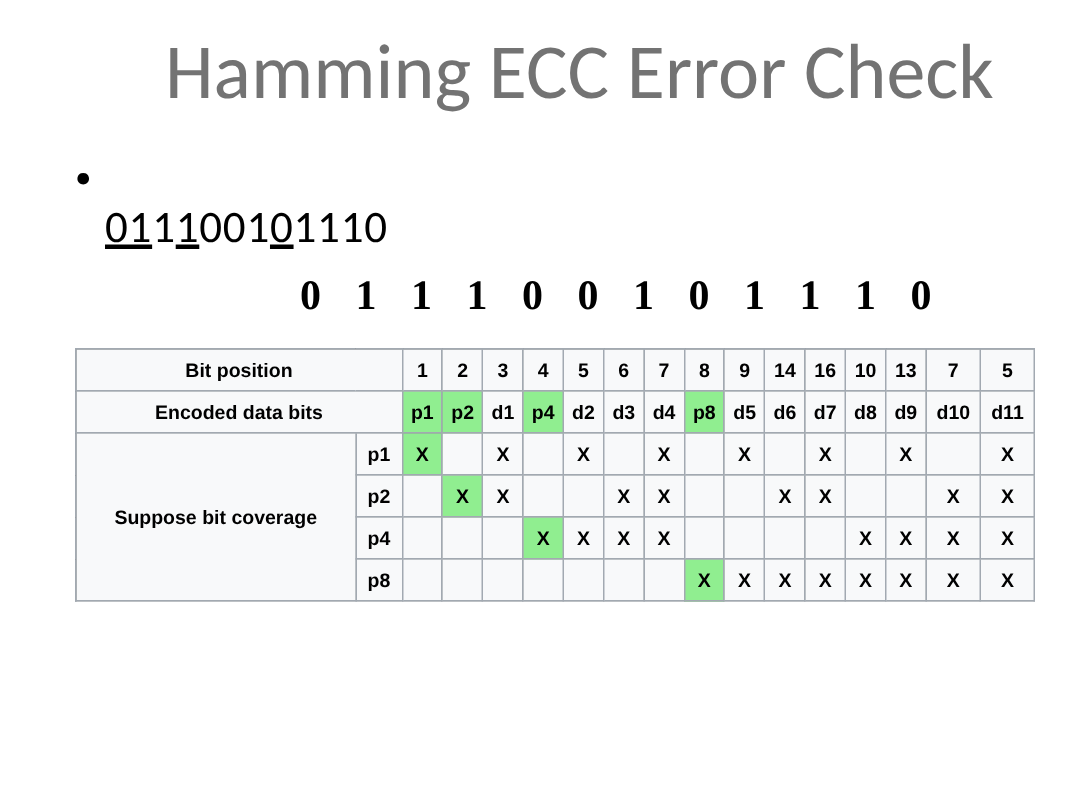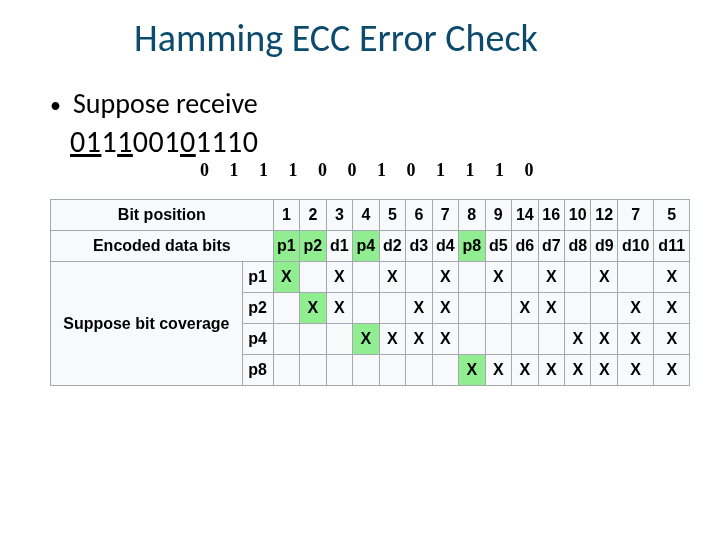--- a/index.html
+++ b/index.html
@@ -9,24 +9,24 @@
     height: 540px;
     background: #fff;
     font-family: Calibri, Arial, sans-serif;
     box-sizing: border-box;
     overflow: hidden;
   }
   .slide {
     padding: 15px 30px 10px 50px;
   }
   .title {
-    color: #0c4a6e;
-    font-size: 38px;
+    color: #737373;
+    font-size: 52px;
     font-weight: 400;
-    margin: 0 0 25px 84px;
+    margin: 0 0 25px 60px;
   }
   .bullet-line {
     font-size: 28px;
     color: #000;
     margin-bottom: 2px;
     display: flex;
     align-items: baseline;
   }
   .bullet-dot {
     margin-right: 12px;
@@ -36,30 +36,30 @@
     font-size: 30px;
     font-weight: 400;
     margin-left: 20px;
     letter-spacing: 0.5px;
   }
   .recv .u {
     text-decoration: underline;
   }
   .bits-line {
     font-family: "Times New Roman", serif;
-    font-size: 18px;
+    font-size: 28px;
     font-weight: 700;
     letter-spacing: 8px;
-    margin: 0 0 18px 150px;
+    margin: 12px 0 18px 150px;
   }
   table {
     border-collapse: collapse;
     width: 100%;
     font-family: Arial, sans-serif;
-    font-size: 16px;
+    font-size: 13px;
     background: #737373;
     padding-left: 28px;
   }
   th, td {
     border: 1px solid #a2a9b1;
     text-align: center;
     padding: 6px 2px;
     background: #f8f9fa;
     font-weight: 700;
   }
@@ -68,21 +68,20 @@
   .parity-spacer { width: 26px; }
 </style>
 </head>
 <body>
 
 <div class="slide">
   <h1 class="title">Hamming ECC Error Check</h1>
 
   <div class="bullet-line">
     <span class="bullet-dot">•</span>
-    <span>Suppose receive</span>
   </div>
 
   <div class="recv"><span class="u">01</span>1<span class="u">1</span>001<span class="u">0</span>1110</div>
 
   <div class="bits-line">0 1 1 1 0 0 1 0 1 1 1 0</div>
 
   <table>
     <tbody>
         <tr>
       <td class="leftcell" colspan="2">Bit position</td>
@@ -91,21 +90,21 @@
       <td>3</td>
       <td>4</td>
       <td>5</td>
       <td>6</td>
       <td>7</td>
       <td>8</td>
       <td>9</td>
       <td>14</td>
       <td>16</td>
       <td>10</td>
-      <td>12</td>
+      <td>13</td>
       <td>7</td>
       <td>5</td>
     </tr>
     <tr>
       <td class="leftcell" colspan="2">Encoded data bits</td>
       <td class="g">p1</td>
       <td class="g">p2</td>
       <td>d1</td>
       <td class="g">p4</td>
       <td>d2</td>

